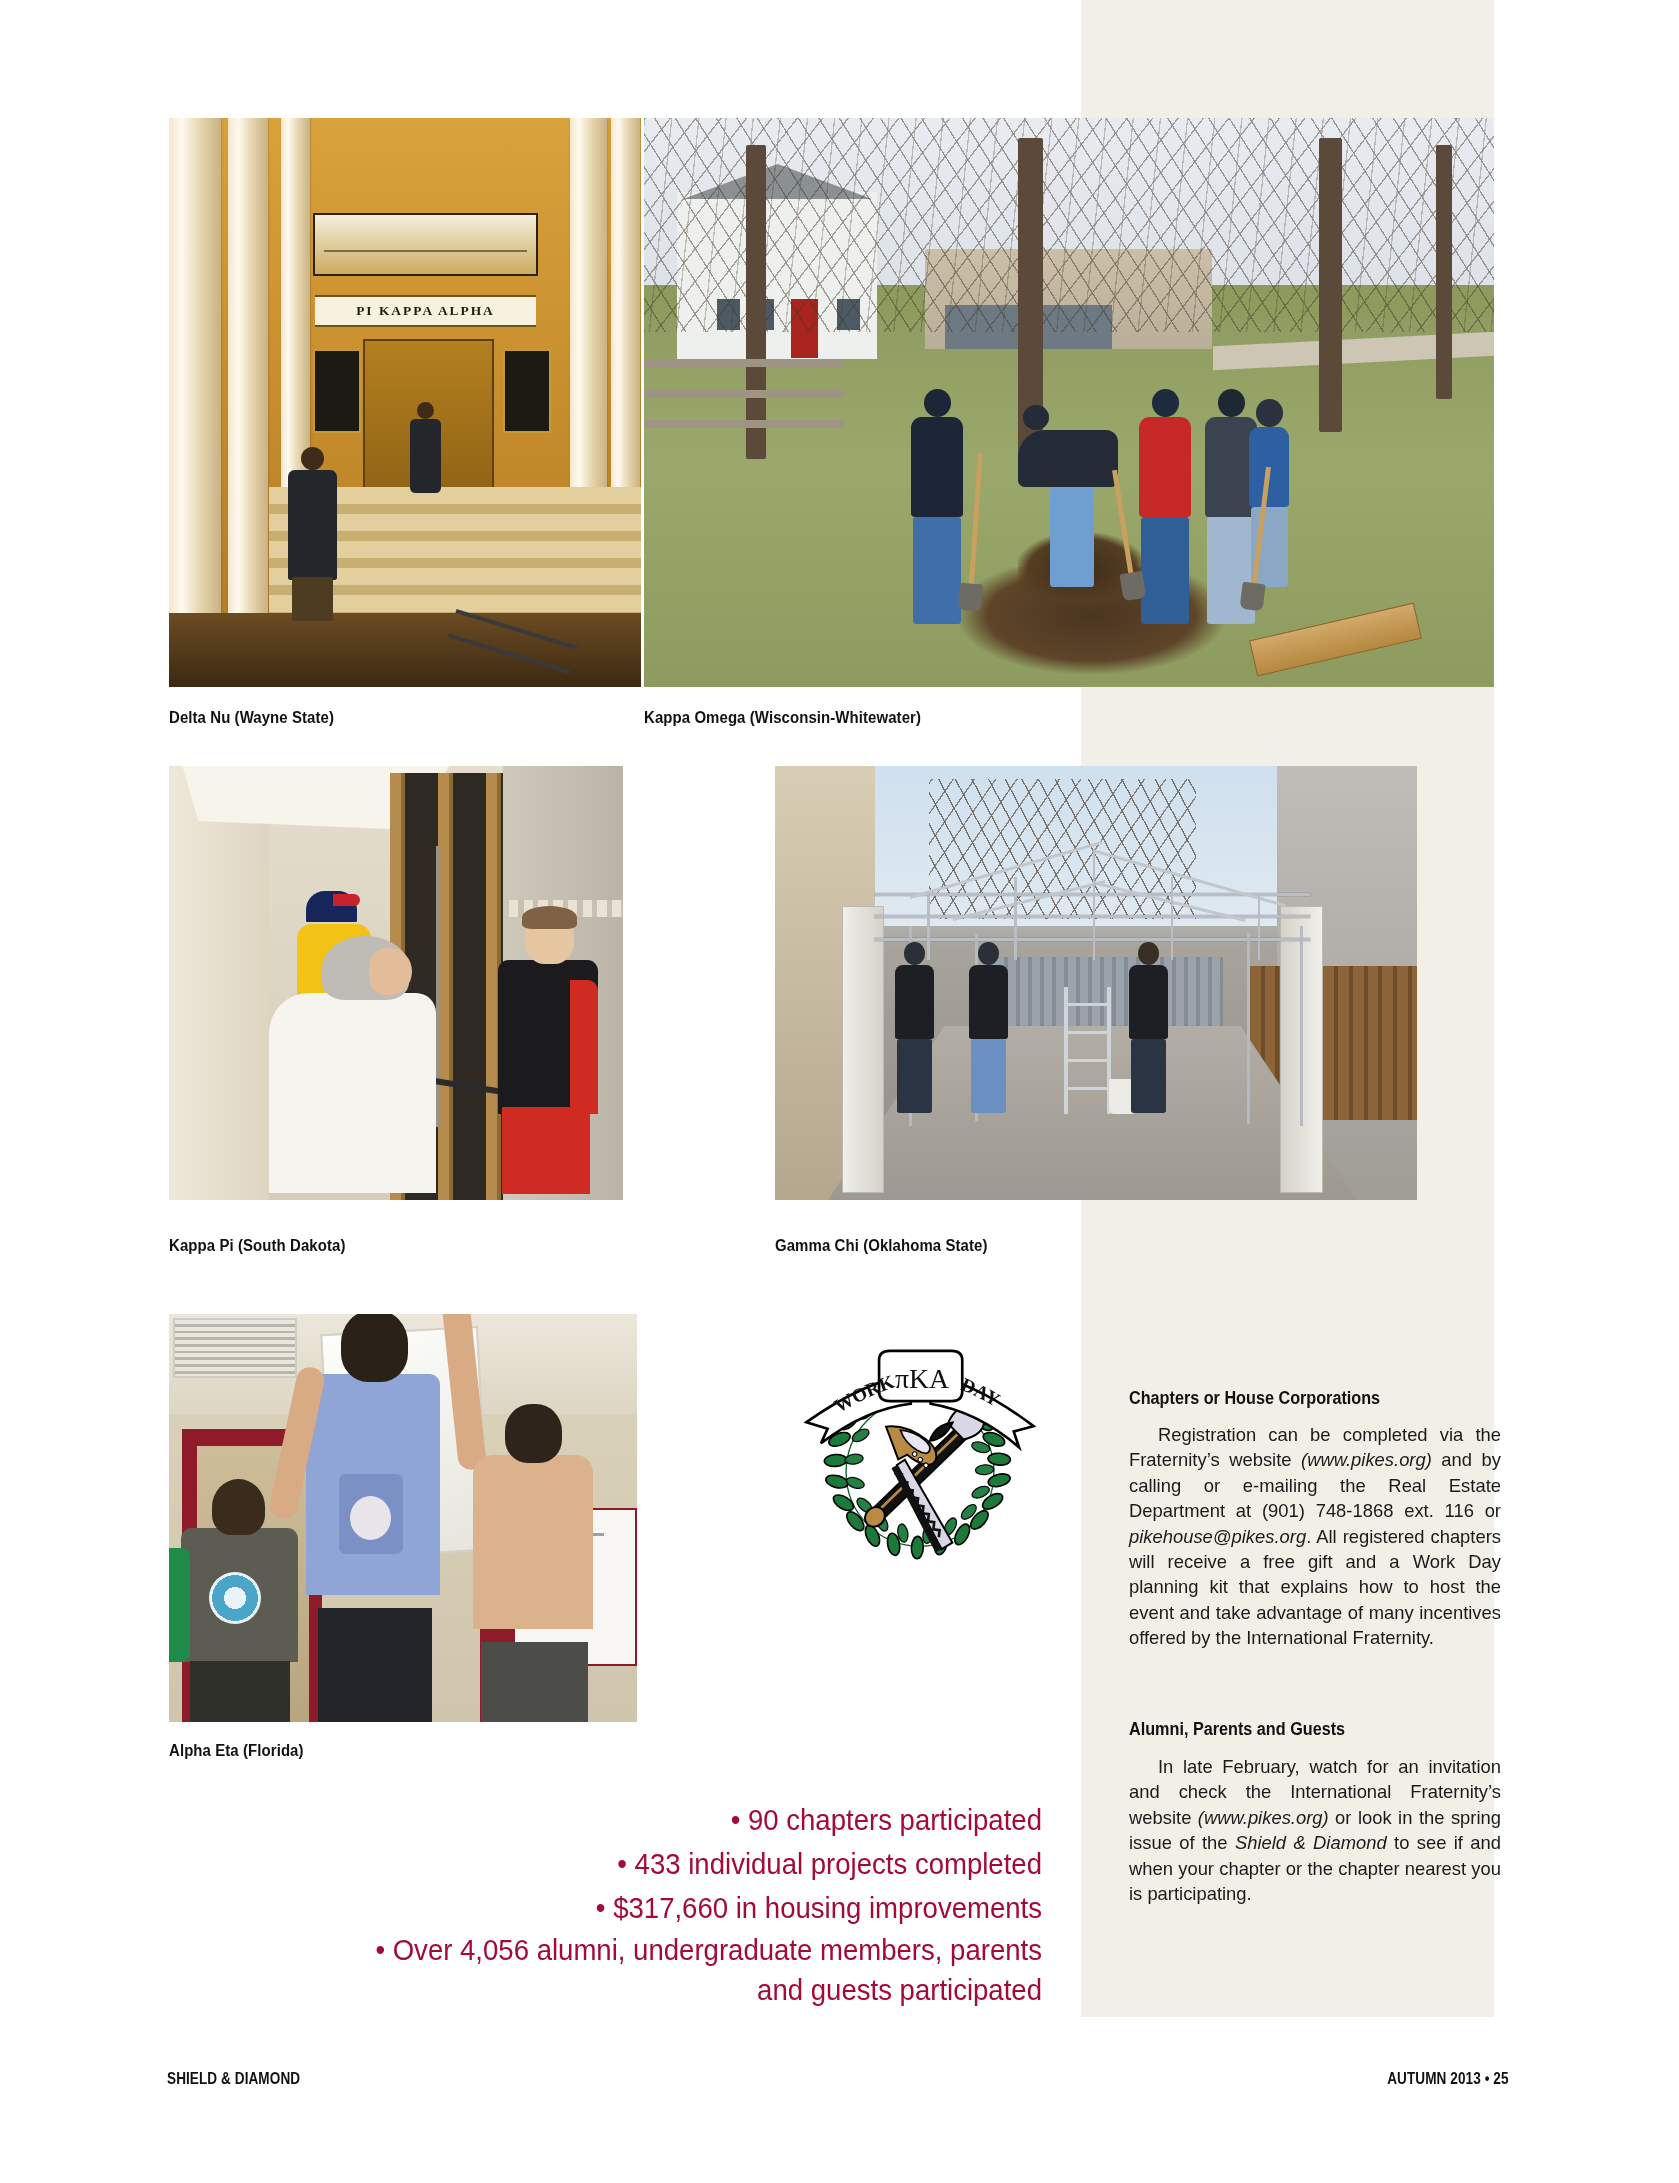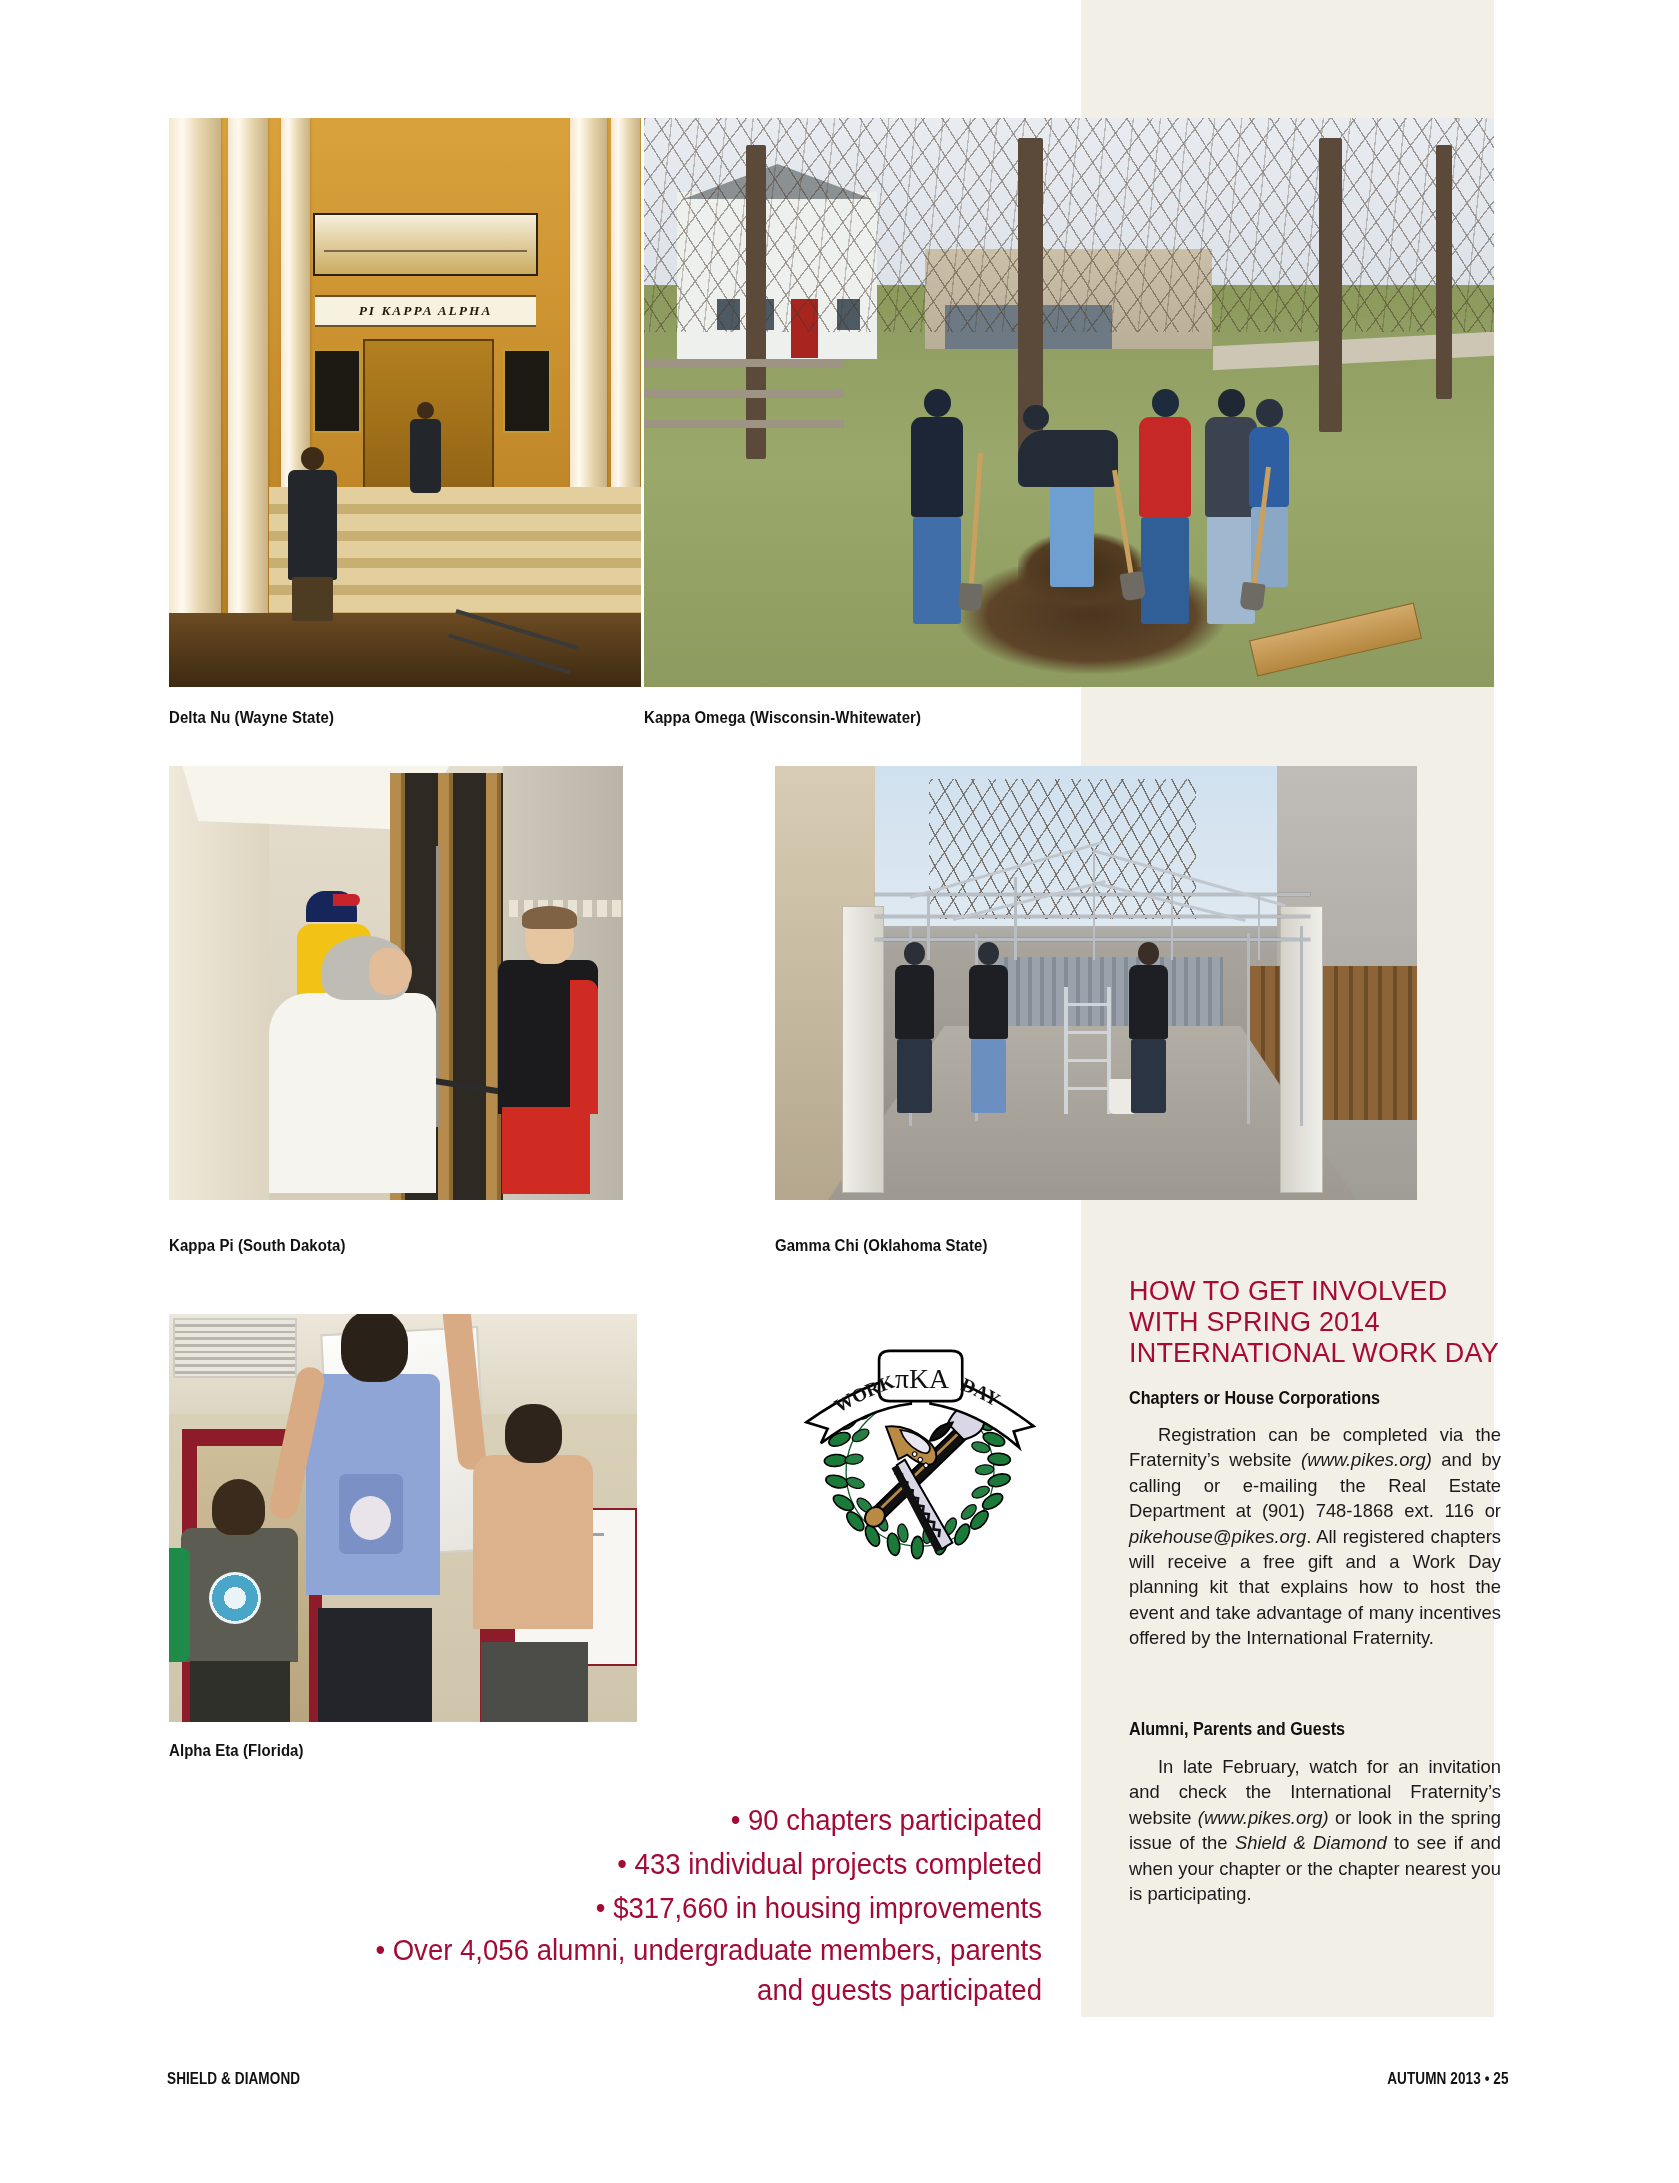--- a/index.html
+++ b/index.html
@@ -65,21 +65,21 @@
     font-family:"Liberation Sans", sans-serif;
     transform:scaleX(.78);
   }
   .foot.left{left:167px;transform-origin:left center;}
   .foot.right{right:170px;transform-origin:right center;}
 
   
 
   
   #p1{left:169px;top:118px;width:472px;height:569px;
-      background:linear-gradient(180deg,#d9a23c 0%,#c98f2e 45%,#b07a22 100%);font-style:italic;}
+      background:linear-gradient(180deg,#d9a23c 0%,#c98f2e 45%,#b07a22 100%);}
   #p1 .col{position:absolute;top:0;bottom:0;background:
       linear-gradient(90deg,#f3e7cc 0%,#fffaf0 25%,#e6d5ad 60%,#c9b183 100%);
       box-shadow:1.3px 0 2.7px rgba(0,0,0,.25);}
   #p1 .c1{left:0px;width:52px;}
   #p1 .c2{left:59px;width:40px;}
   #p1 .c3{left:112px;width:29px;}
   #p1 .c4{left:401px;width:37px;}
   #p1 .c5{left:442px;width:29px;}
   #p1 .entab{position:absolute;left:144px;top:95px;width:221px;height:59px;
       background:linear-gradient(180deg,#f6efdc,#cbab5f);border:2px solid #2c2213;}
@@ -593,25 +593,20 @@
     </svg>
   </div>
 
   <div class="stats">
     <span class="stat-line">• 90 chapters participated</span>
     <span class="stat-line">• 433 individual projects completed</span>
     <span class="stat-line">• $317,660 in housing improvements</span>
     <span class="stat-line two">• Over 4,056 alumni, undergraduate members, parents and guests participated</span>
   </div>
 
-  <div class="side-head">
-    <div>HOW TO GET INVOLVED</div>
-    <div>WITH SPRING 2014</div>
-    <div>INTERNATIONAL WORK DAY</div>
-  </div>
 
   <div class="side-sub" style="top:1388px;">Chapters or House Corporations</div>
   <div class="side-p" style="top:1422px;">Registration can be completed via the Fraternity’s website <i>(www.pikes.org)</i> and by calling or e-mailing the Real Estate Department at (901) 748-1868 ext. 116 or <i>pikehouse@pikes.org</i>. All registered chapters will receive a free gift and a Work Day planning kit that explains how to host the event and take advantage of many incentives offered by the International Fraternity.</div>
 
   <div class="side-sub" style="top:1719px;">Alumni, Parents and Guests</div>
   <div class="side-p" style="top:1754px;">In late February, watch for an invitation and check the International Fraternity’s website <i>(www.pikes.org)</i> or look in the spring issue of the <i>Shield &amp; Diamond</i> to see if and when your chapter or the chapter nearest you is participating.</div>
 
   <div class="foot left">SHIELD &amp; DIAMOND</div>
   <div class="foot right">AUTUMN 2013 • 25</div>
 

